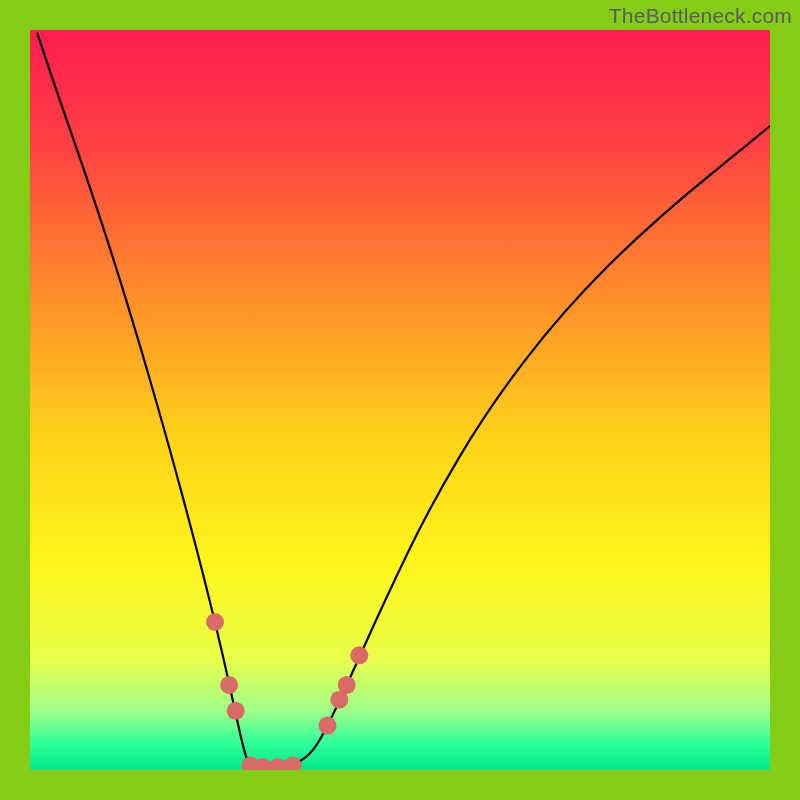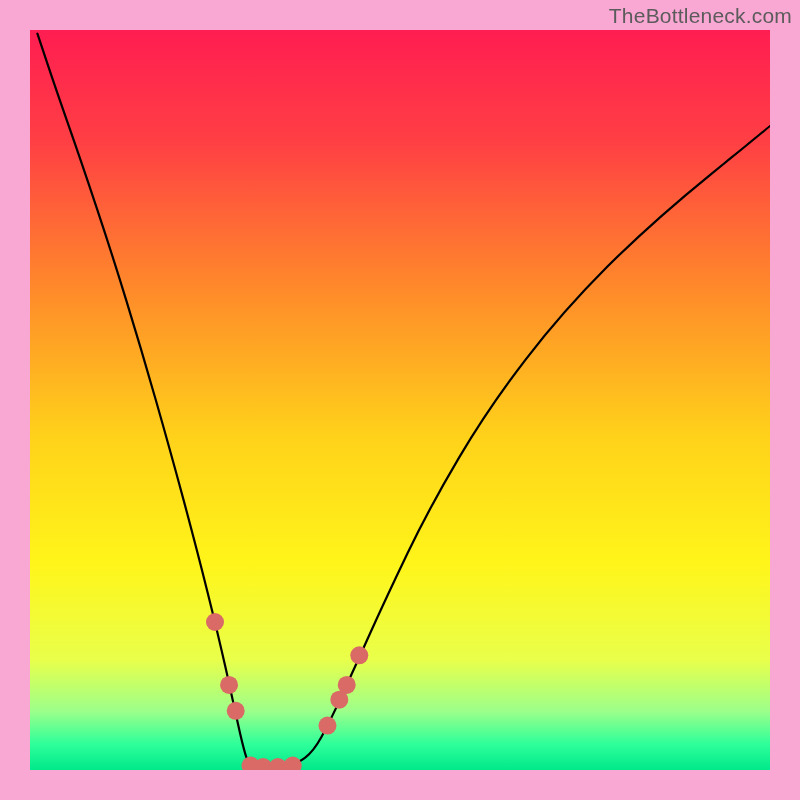--- a/index.html
+++ b/index.html
@@ -8,21 +8,21 @@
     width: 800px;
     height: 800px;
     overflow: hidden;
     background: #000;
     font-family: Arial, Helvetica, sans-serif;
   }
   .frame {
     position: absolute;
     left: 0; top: 0;
     width: 800px; height: 800px;
-    background: #f9a8d4;
+    background: #84cc16;
   }
   .plot {
     position: absolute;
     left: 30px;
     top: 30px;
     width: 740px;
     height: 740px;
     overflow: hidden;
   }
   .watermark {

